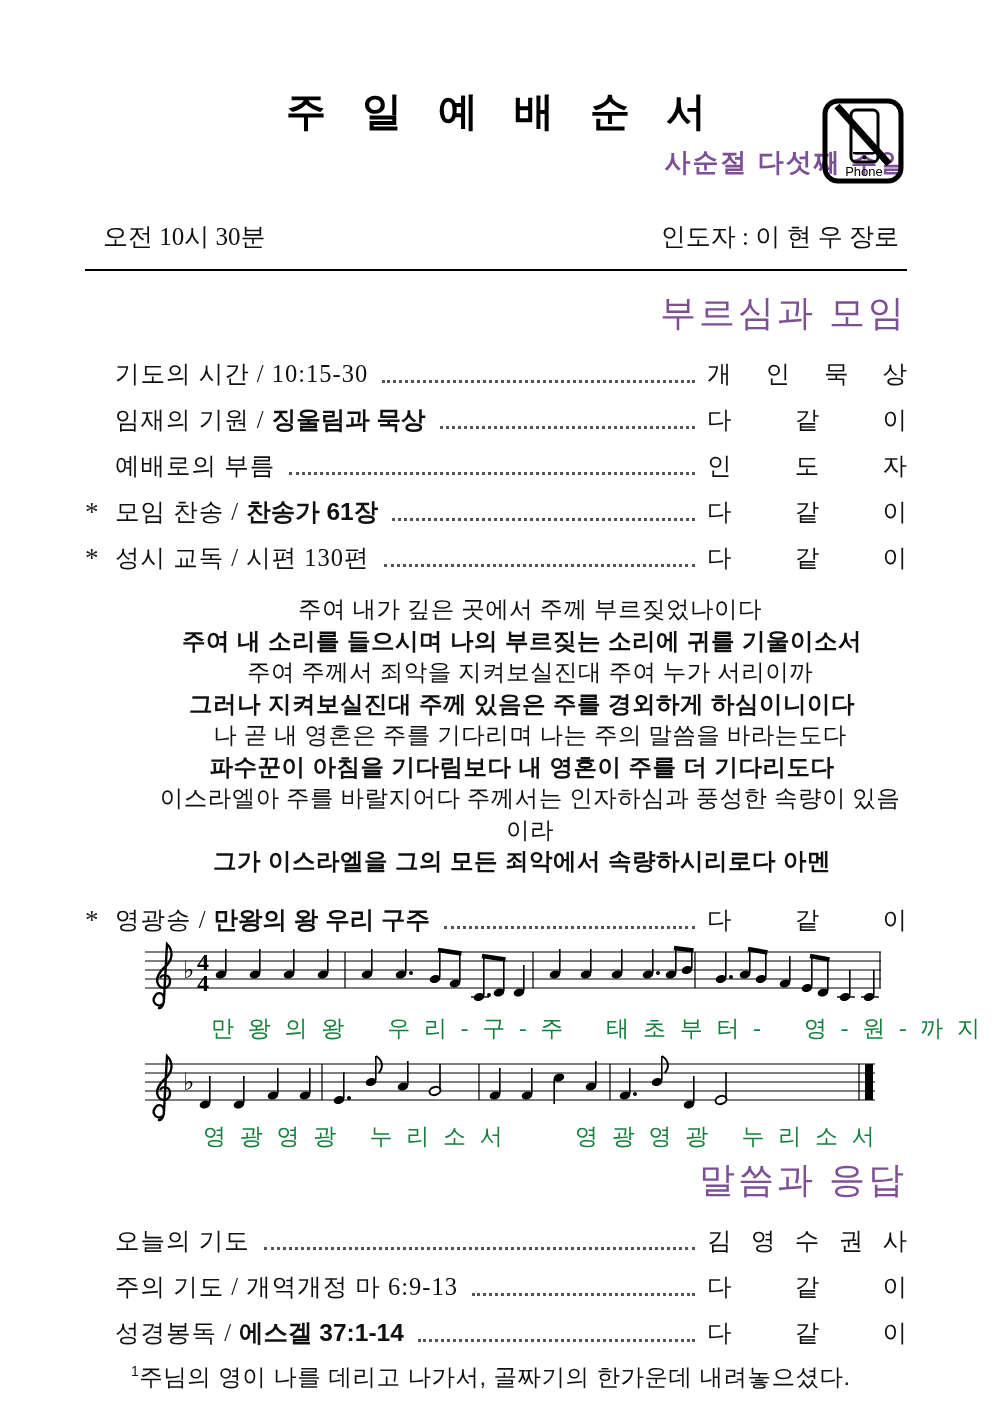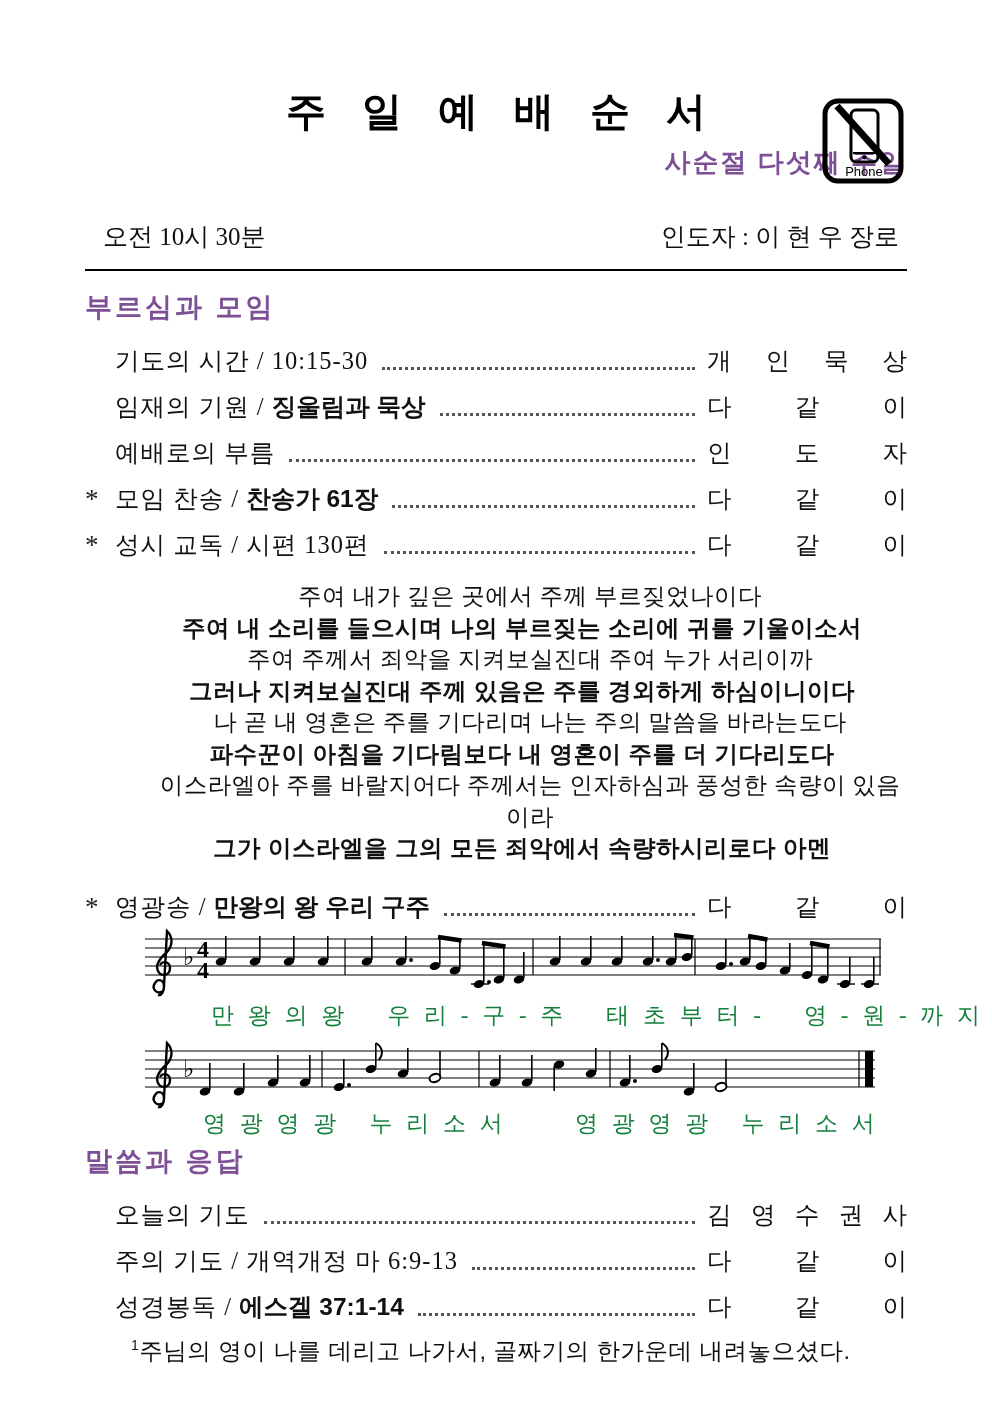--- a/index.html
+++ b/index.html
@@ -22,21 +22,21 @@
   }
   .phone-box { position:absolute; top:98px; right:88px; width:82px; height:88px; }
 
   .inforow {
     display:flex; justify-content:space-between; align-items:baseline;
     margin-top:40px; padding:0 8px 16px 18px; font-size:25px;
     border-bottom:2px solid #000;
   }
 
   .sect {
-    margin-top:18px; text-align:left; font-size:27px; font-weight:bold;
+    margin-top:18px; text-align:right; font-size:36px; font-weight:normal;
     letter-spacing:3px; color:var(--accent);
     font-family:"Liberation Sans", sans-serif;
   }
 
   
   .prow {
     display:flex; align-items:flex-end; height:46px; font-size:24.5px;
     white-space:nowrap;
   }
   .prow.first { margin-top:6px; }

